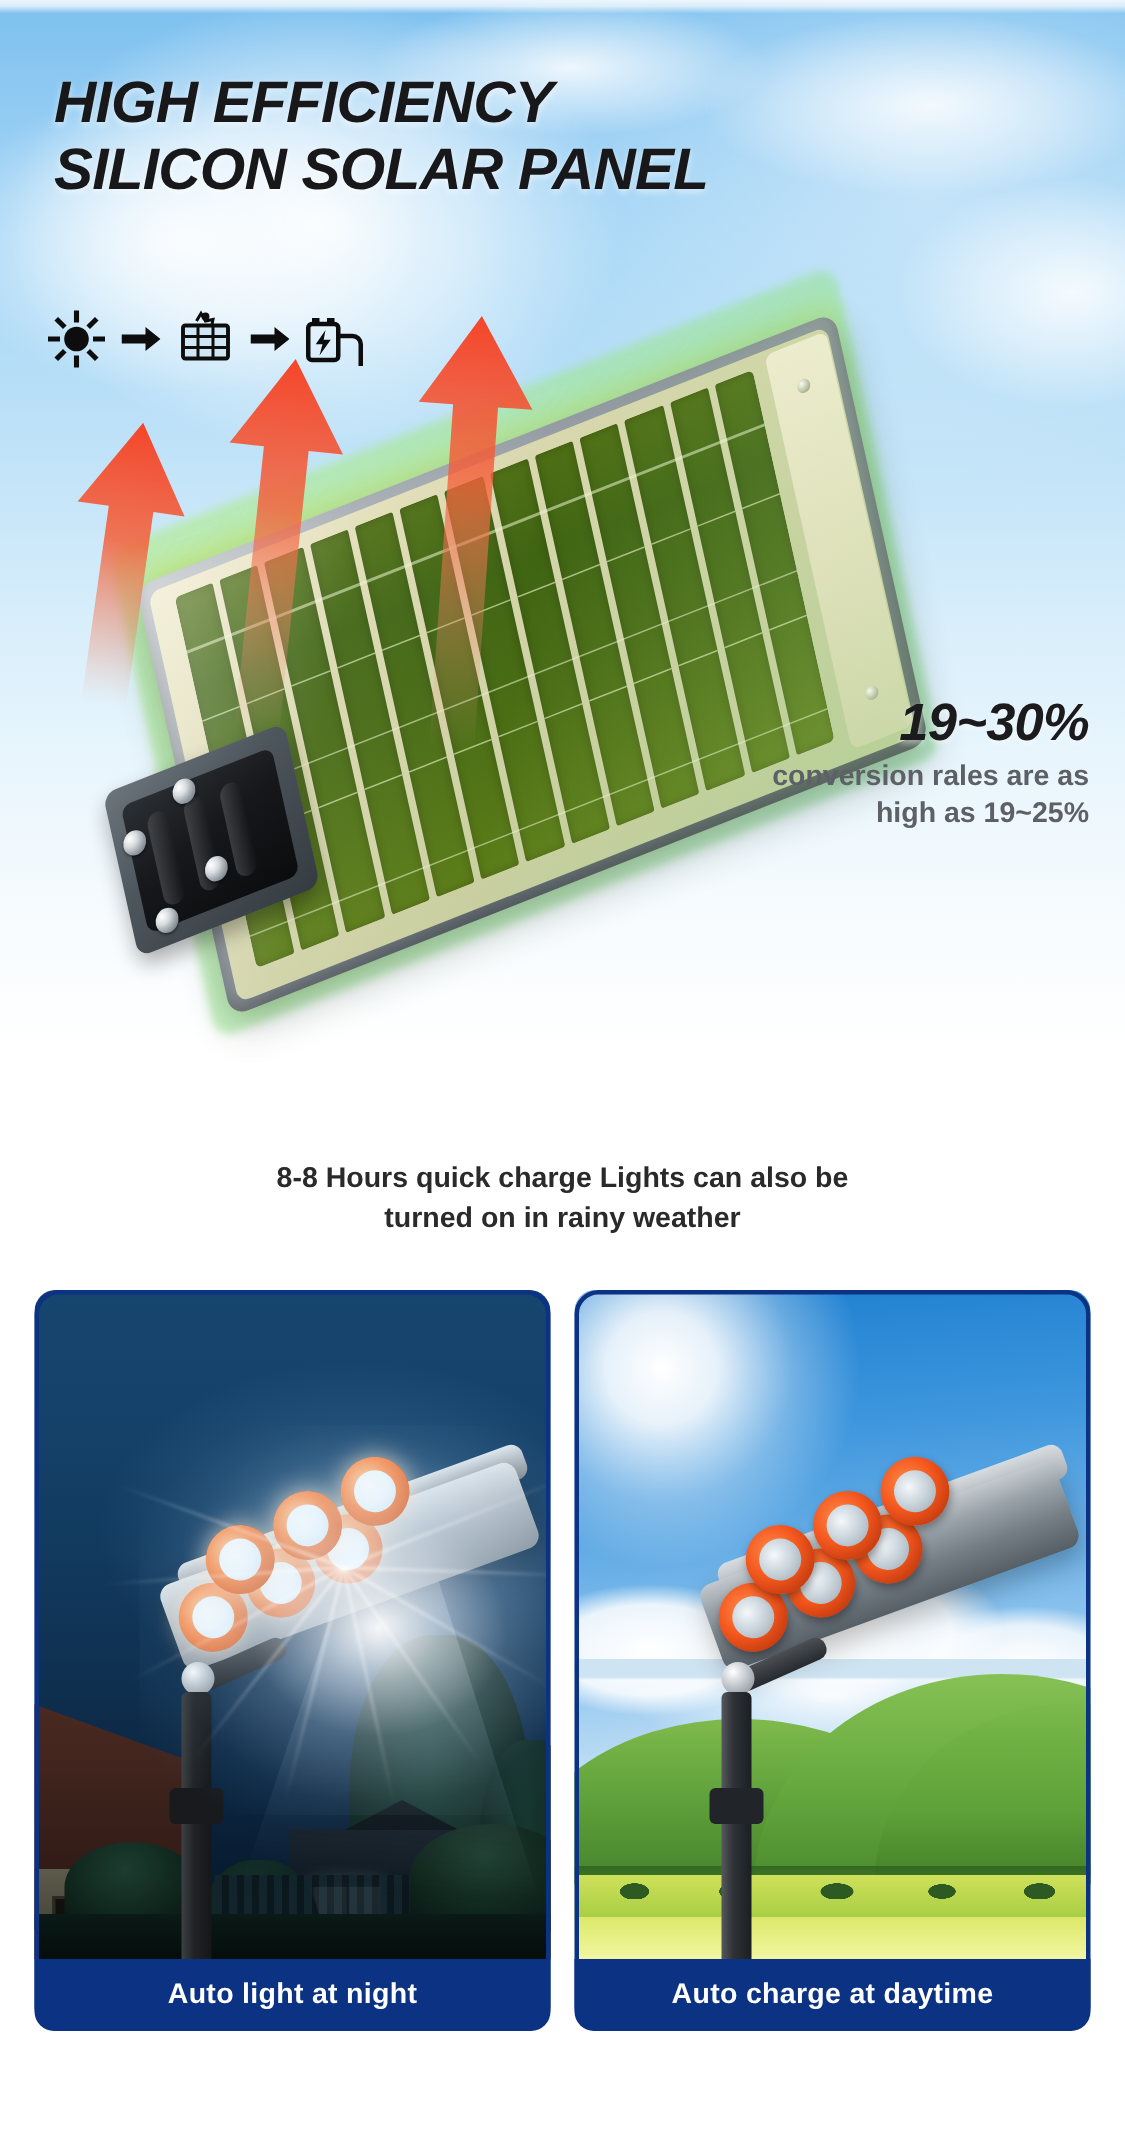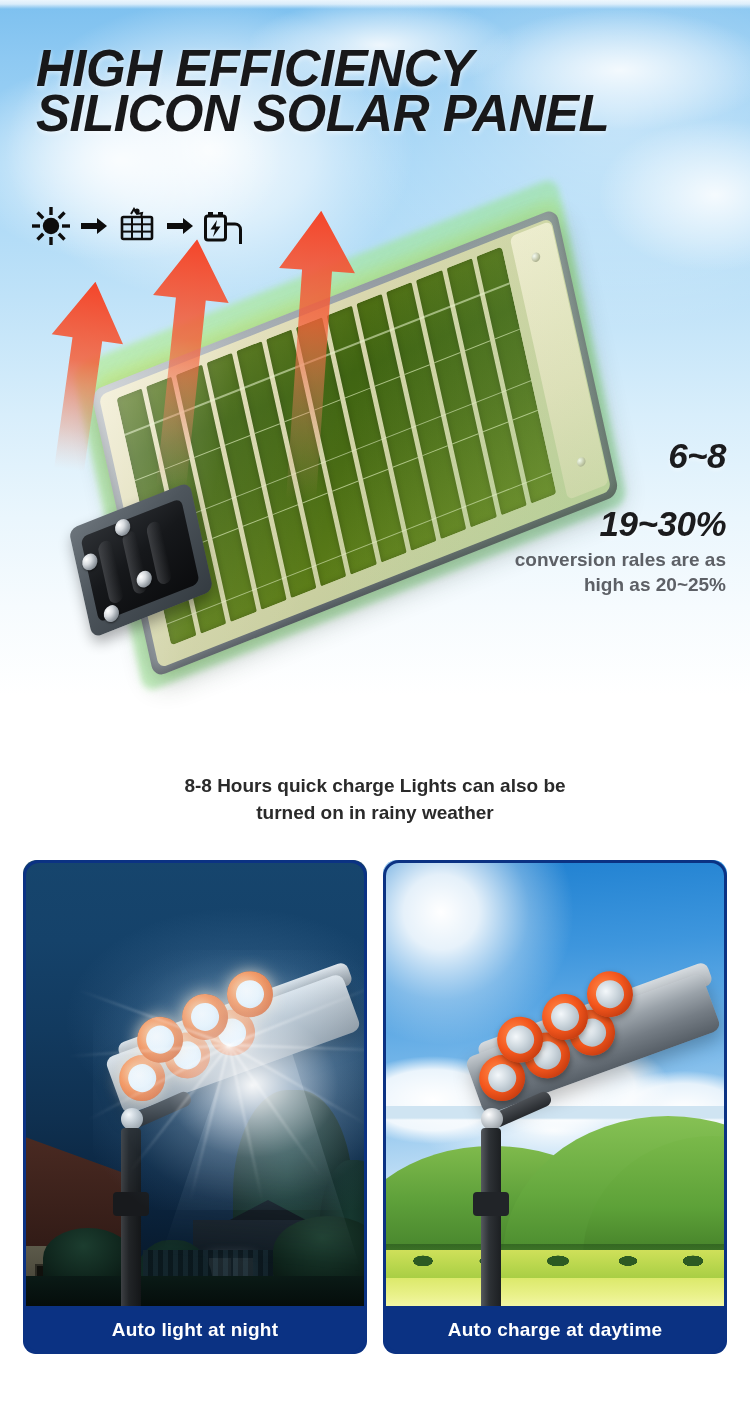--- a/index.html
+++ b/index.html
@@ -42,21 +42,21 @@
     background:radial-gradient(ellipse at center, rgba(255,255,255,.85) 0%, rgba(255,255,255,.35) 45%, rgba(255,255,255,0) 72%);
     pointer-events:none;
   }
   .cloud.c1 { left:470px; top:10px;  width:300px; height:120px; }
   .cloud.c2 { left:600px; top:120px; width:230px; height:150px; }
   .cloud.c3 { left:-40px; top:60px;  width:320px; height:200px; }
   .cloud.c4 { left:250px; top:0px;   width:260px; height:90px;  }
 
   .hero-title {
     position:absolute; left:36px; top:46px;
-    font-size:51px; font-weight:bold; font-style:italic;
+    font-size:39px; font-weight:bold; font-style:italic;
     letter-spacing:-0.5px; line-height:45px;
     color:#18181a;
     text-shadow:0 2px 5px rgba(255,255,255,.55);
     white-space:pre-line;
   }
   .hero-sub {
     position:absolute; left:36px; top:157px;
     font-size:18px; font-weight:bold; color:#1b1b1d;
     letter-spacing:.1px;
     text-shadow:0 1px 3px rgba(255,255,255,.6);
@@ -570,26 +570,25 @@
       <div class="rubber-rib r3"></div>
     </div>
     <div class="bolt b1"></div>
     <div class="bolt b2"></div>
     <div class="bolt b3"></div>
     <div class="bolt b4"></div>
   </div>
 
   <div class="stats">
     <div class="stat-block">
-      <div class="stat-num">6~8</div>
     </div>
     <div class="stat-block second">
       <div class="stat-num">19~30%</div>
       <div class="stat-desc">conversion rales are as
-high as 20~25%</div>
+high as 19~25%</div>
     </div>
   </div>
 </section>
 
 <section class="section2">
   <p class="s2-sub">8-8 Hours quick charge Lights can also be
 turned on in rainy weather</p>
 
   <div class="cards">
 

